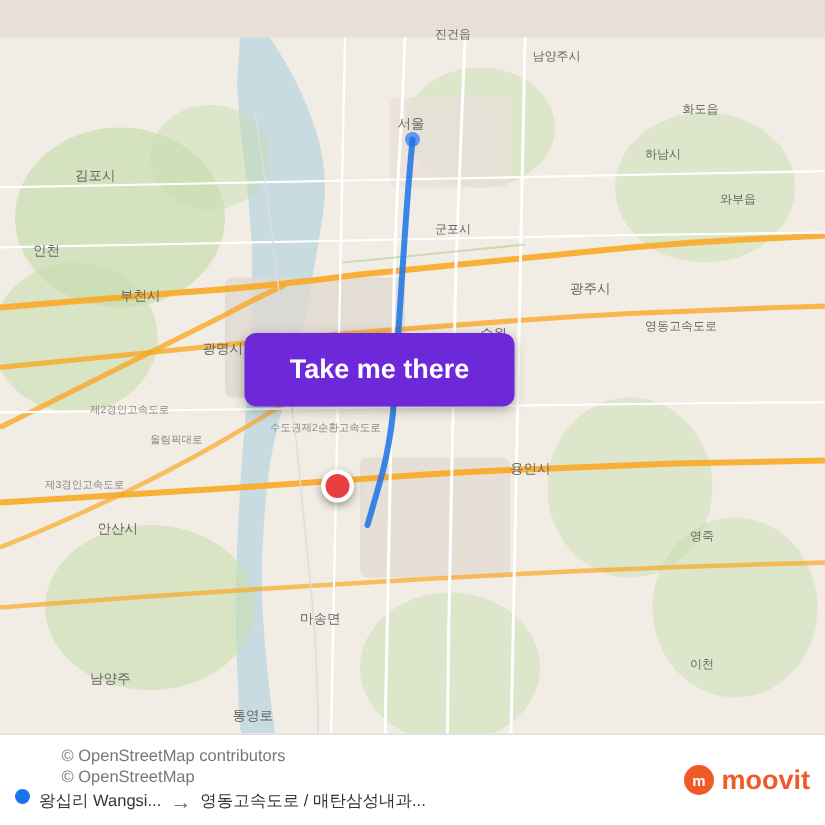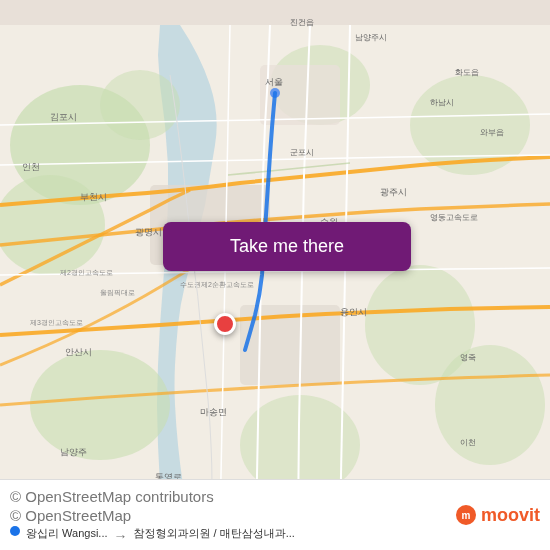--- a/index.html
+++ b/index.html
@@ -19,28 +19,28 @@
       inset: 0;
       width: 100%;
       height: 100%;
     }
 
     
     .take-me-there-btn {
       position: absolute;
       left: 163px;
       top: 222px;
-      width: 248px;
+      width: 180px;
       height: 49px;
-      background: #701a75;
+      background: #6d28d9;
       color: white;
       border: none;
       border-radius: 8px;
       font-size: 18px;
-      font-weight: 400;
+      font-weight: 700;
       cursor: pointer;
       display: flex;
       align-items: center;
       justify-content: center;
       box-shadow: 0 2px 8px rgba(0,0,0,0.3);
       z-index: 10;
     }
 
     
     .destination-pin {
@@ -94,22 +94,23 @@
     }
 
     .moovit-logo-text {
       font-size: 18px;
       font-weight: bold;
       color: #f05a28;
       text-align: right;
     }
 
     .attribution-text {
-      font-size: 15px;
+      font-size: 11px;
       color: #777;
+      margin-left: 31px;
     }
 
     .from-station {
       display: flex;
       gap: 6px;
     }
 
     .station-dot {
       width: 10px;
       height: 10px;
@@ -219,21 +220,21 @@
   </div>
 
   <div class="bottom-bar">
     <div class="bottom-bar-left">
       <div class="attribution-text">© OpenStreetMap contributors</div>
       <div class="attribution-text">© OpenStreetMap</div>
       <div class="from-station">
         <div class="station-dot"></div>
         <span class="station-label">왕십리 Wangsi...</span>
         <span class="arrow-icon">→</span>
-        <span class="to-label">참정형외과의원 / 매탄삼성내과...</span>
+        <span class="to-label">영동고속도로 / 매탄삼성내과...</span>
       </div>
     </div>
     <div class="bottom-bar-right">
       <div class="moovit-logo">
         <svg width="22" height="22" viewBox="0 0 22 22">
           <circle cx="11" cy="11" r="10" fill="#f05a28"></circle>
           <text x="11" y="15" text-anchor="middle" font-size="10" fill="white" font-family="Arial" font-weight="bold">m</text>
         </svg>
         <span class="moovit-logo-text">moovit</span>
       </div>

